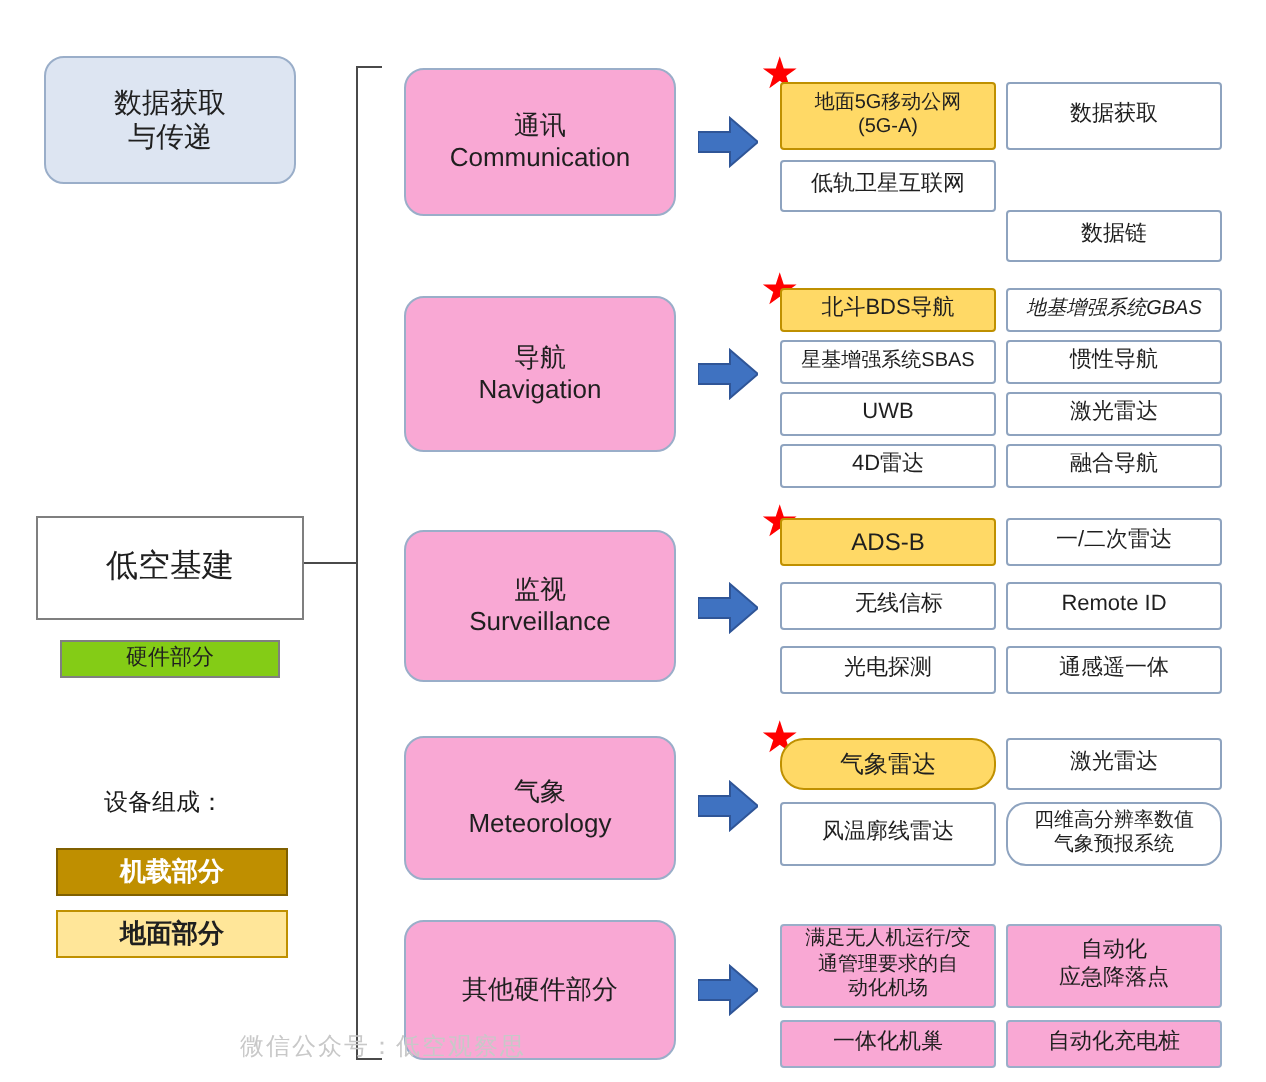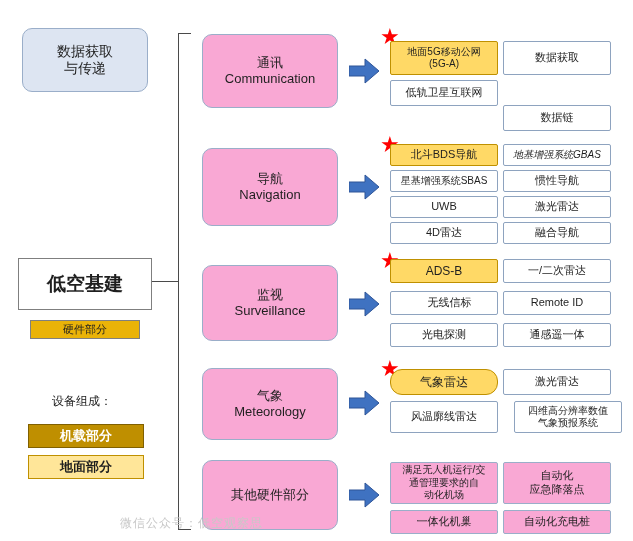--- a/index.html
+++ b/index.html
@@ -23,29 +23,29 @@
     border-radius:2px;
   }
   .rounded{border-radius:10px;}
 
   .blue-soft{background:#dde5f2;border:1px solid #9aaec9;color:#1f1f1f;}
   .blue-light{background:#f9a8d4;border:1px solid #9aaec9;color:#1f1f1f;}
   .white-box{background:#ffffff;border:1px solid #8ea3bf;color:#1f1f1f;}
   .yellow-box{background:#ffd966;border:1px solid #bf9000;color:#1f1f1f;font-weight:normal;}
   .gold-box{background:#bf8f00;border:1px solid #806000;color:#ffffff;font-weight:bold;}
   .yellow-legend{background:#ffe699;border:1px solid #bf9000;color:#1f1f1f;font-weight:bold;}
-  .gray-box{background:#eab308;border:1px solid #808080;color:#1f1f1f;text-align:right;}
+  .gray-box{background:#84cc16;border:1px solid #808080;color:#1f1f1f;text-align:right;}
   .plain-white{background:#ffffff;border:1px solid #7f7f7f;color:#1f1f1f;}
 
   .f10{font-size:10px;}
   .f11{font-size:11px;}
   .f12{font-size:12px;}
   .f13{font-size:13px;}
   .f14{font-size:14px;}
-  .f17{font-size:19px;font-weight:bold;}
+  .f17{font-size:16px;}
 
   .cat-label{flex-direction:column;}
   .cat-label span{display:block;}
 
   
   .arrow{position:absolute;width:30px;height:26px;}
   .arrow svg{display:block;}
 
   
   .star{position:absolute;color:#ff0000;font-size:22px;line-height:1;}
@@ -197,21 +197,21 @@
 
   <div class="box yellow-box f12" style="left:390px;top:369px;width:108px;height:26px;border-radius:12px;">
     <span>气象雷达</span>
   </div>
   <div class="box white-box f11" style="left:503px;top:369px;width:108px;height:26px;">
     <span>激光雷达</span>
   </div>
   <div class="box white-box f11" style="left:390px;top:401px;width:108px;height:32px;">
     <span>风温廓线雷达</span>
   </div>
-  <div class="box white-box f10" style="left:514px;top:401px;width:108px;height:32px;">
+  <div class="box white-box f10" style="left:503px;top:401px;width:108px;height:32px;border-radius:10px;">
     <span style="white-space:pre-line;">四维高分辨率数值
 气象预报系统</span>
   </div>
 
   <div class="box rounded blue-light f13" style="left:202px;top:460px;width:136px;height:70px;">
     <span>其他硬件部分</span>
   </div>
   <div class="arrow" style="left:349px;top:482px;">
     <svg width="30" height="26" viewBox="0 0 30 26">
         <polygon points="0,8 16,8 16,1 30,13 16,25 16,18 0,18" fill="#3f72c1" stroke="#2f5597" stroke-width="1"></polygon>

